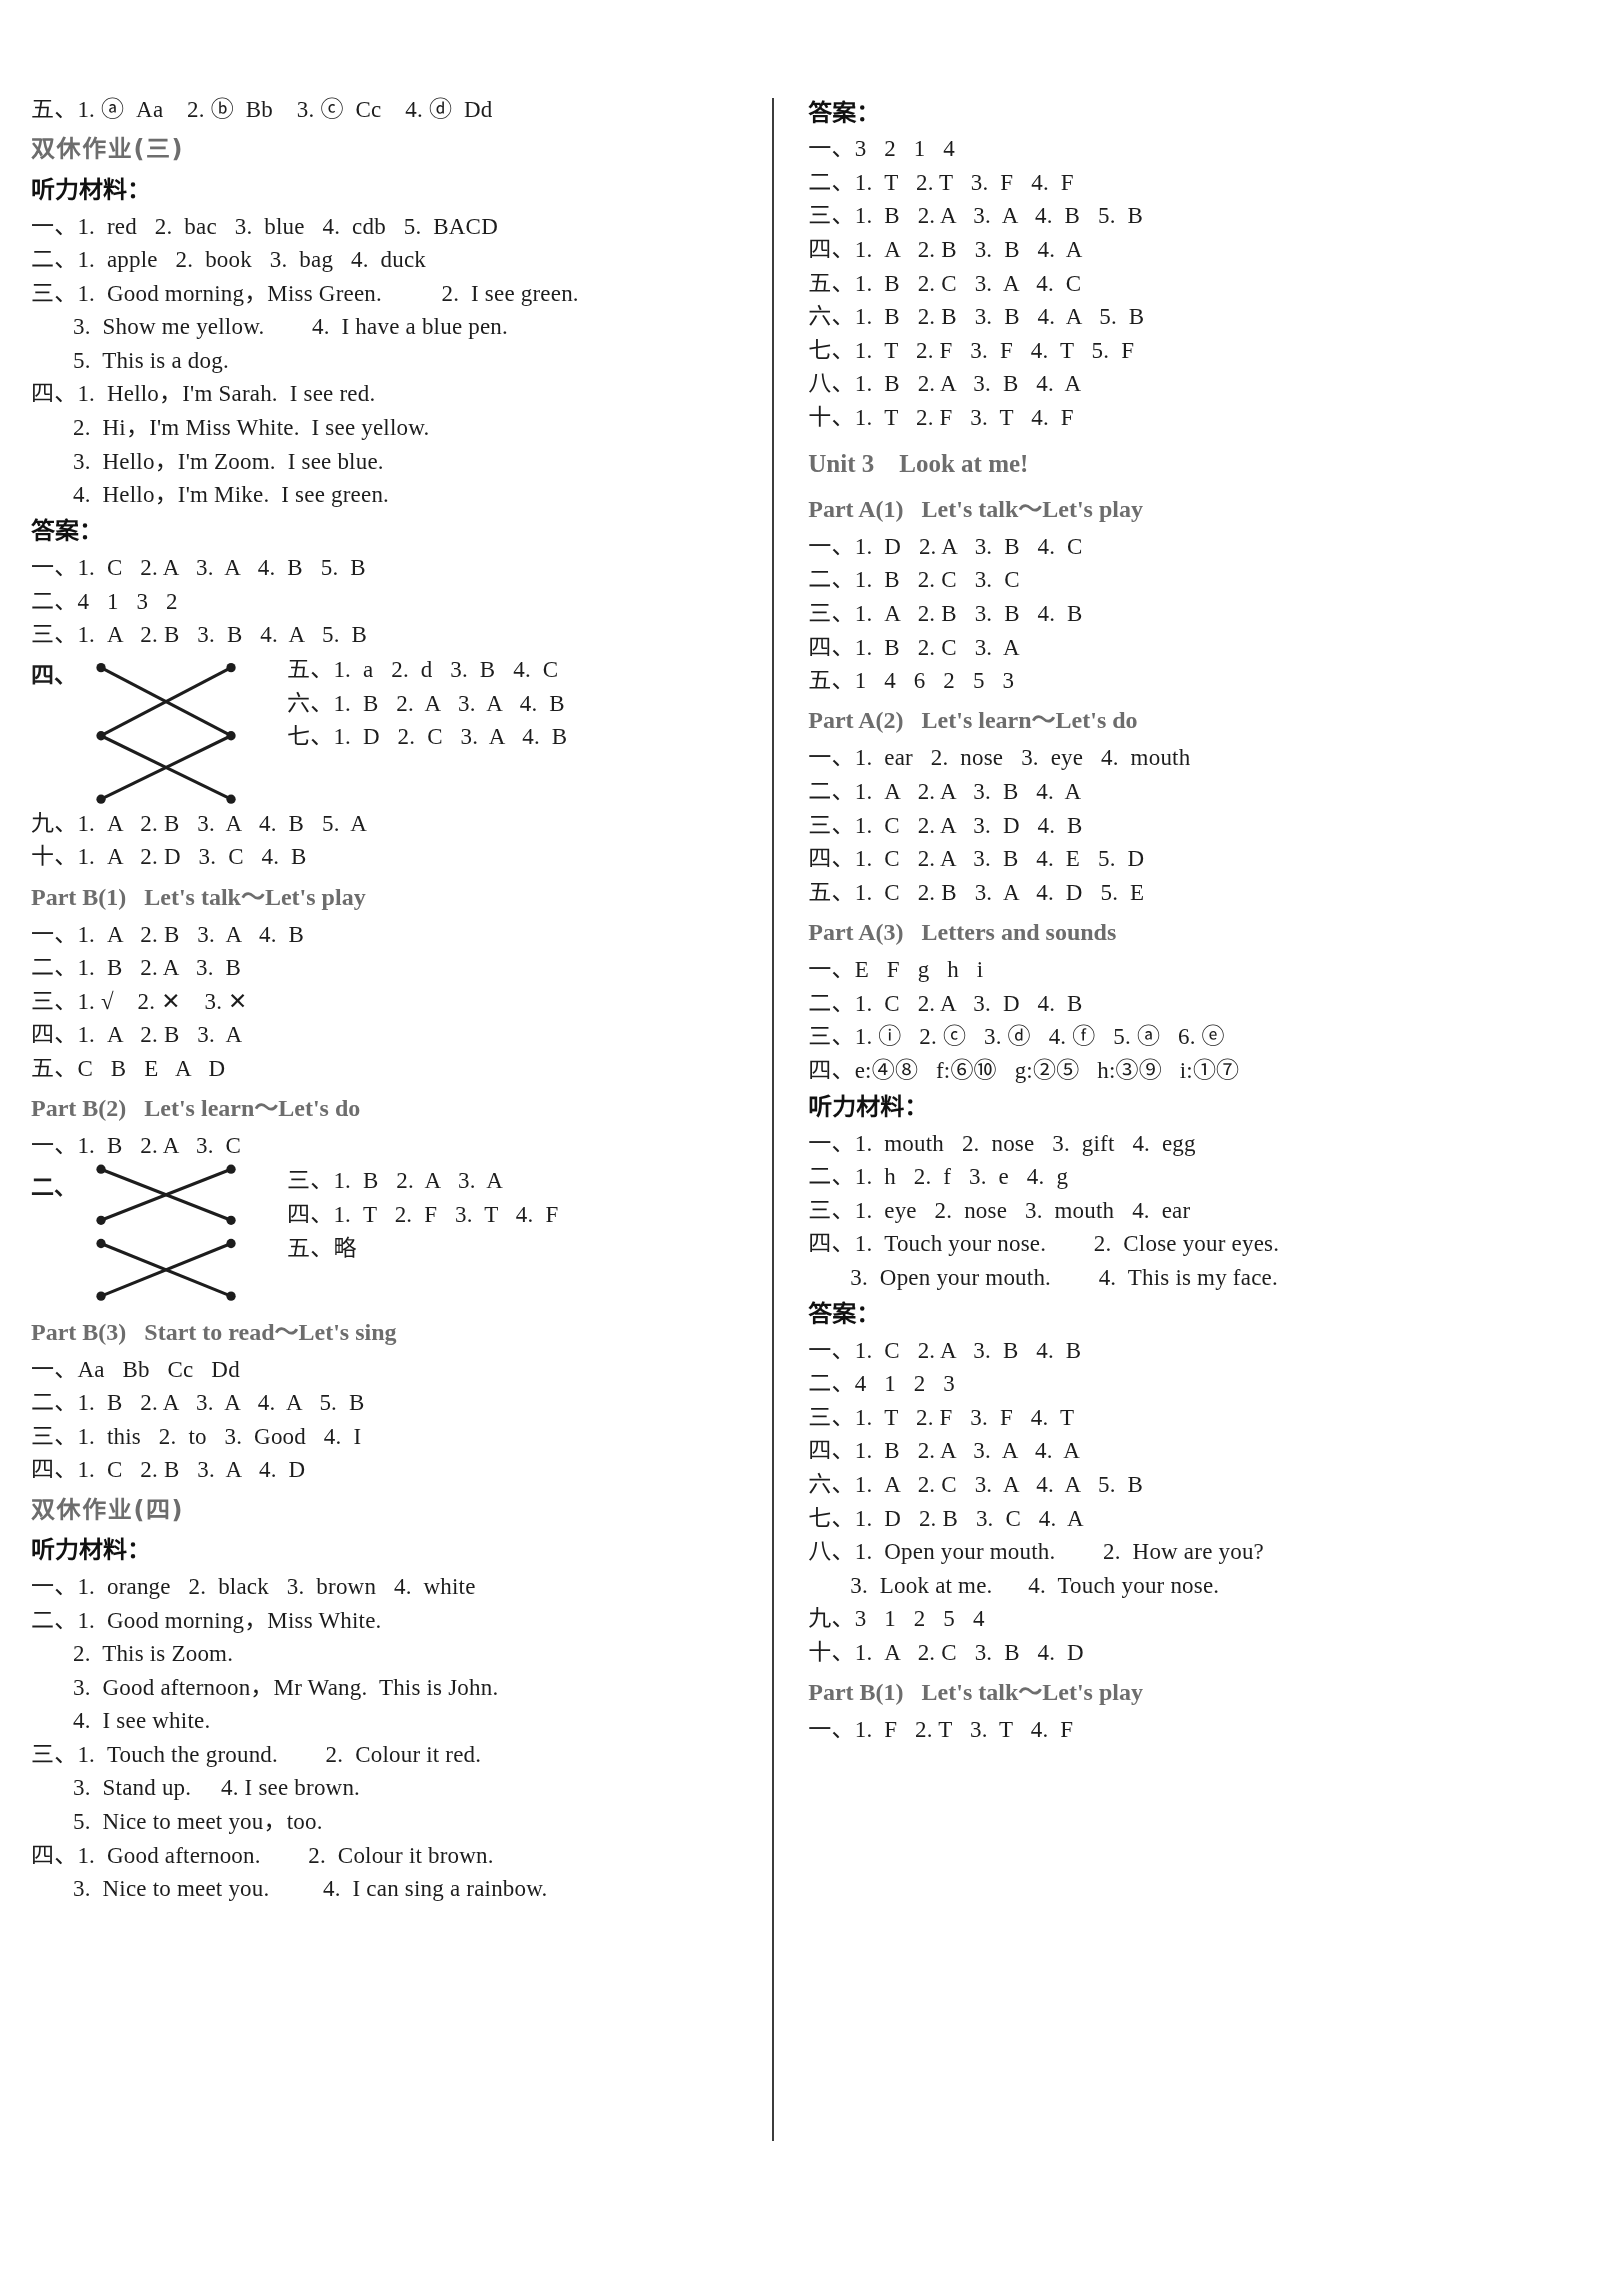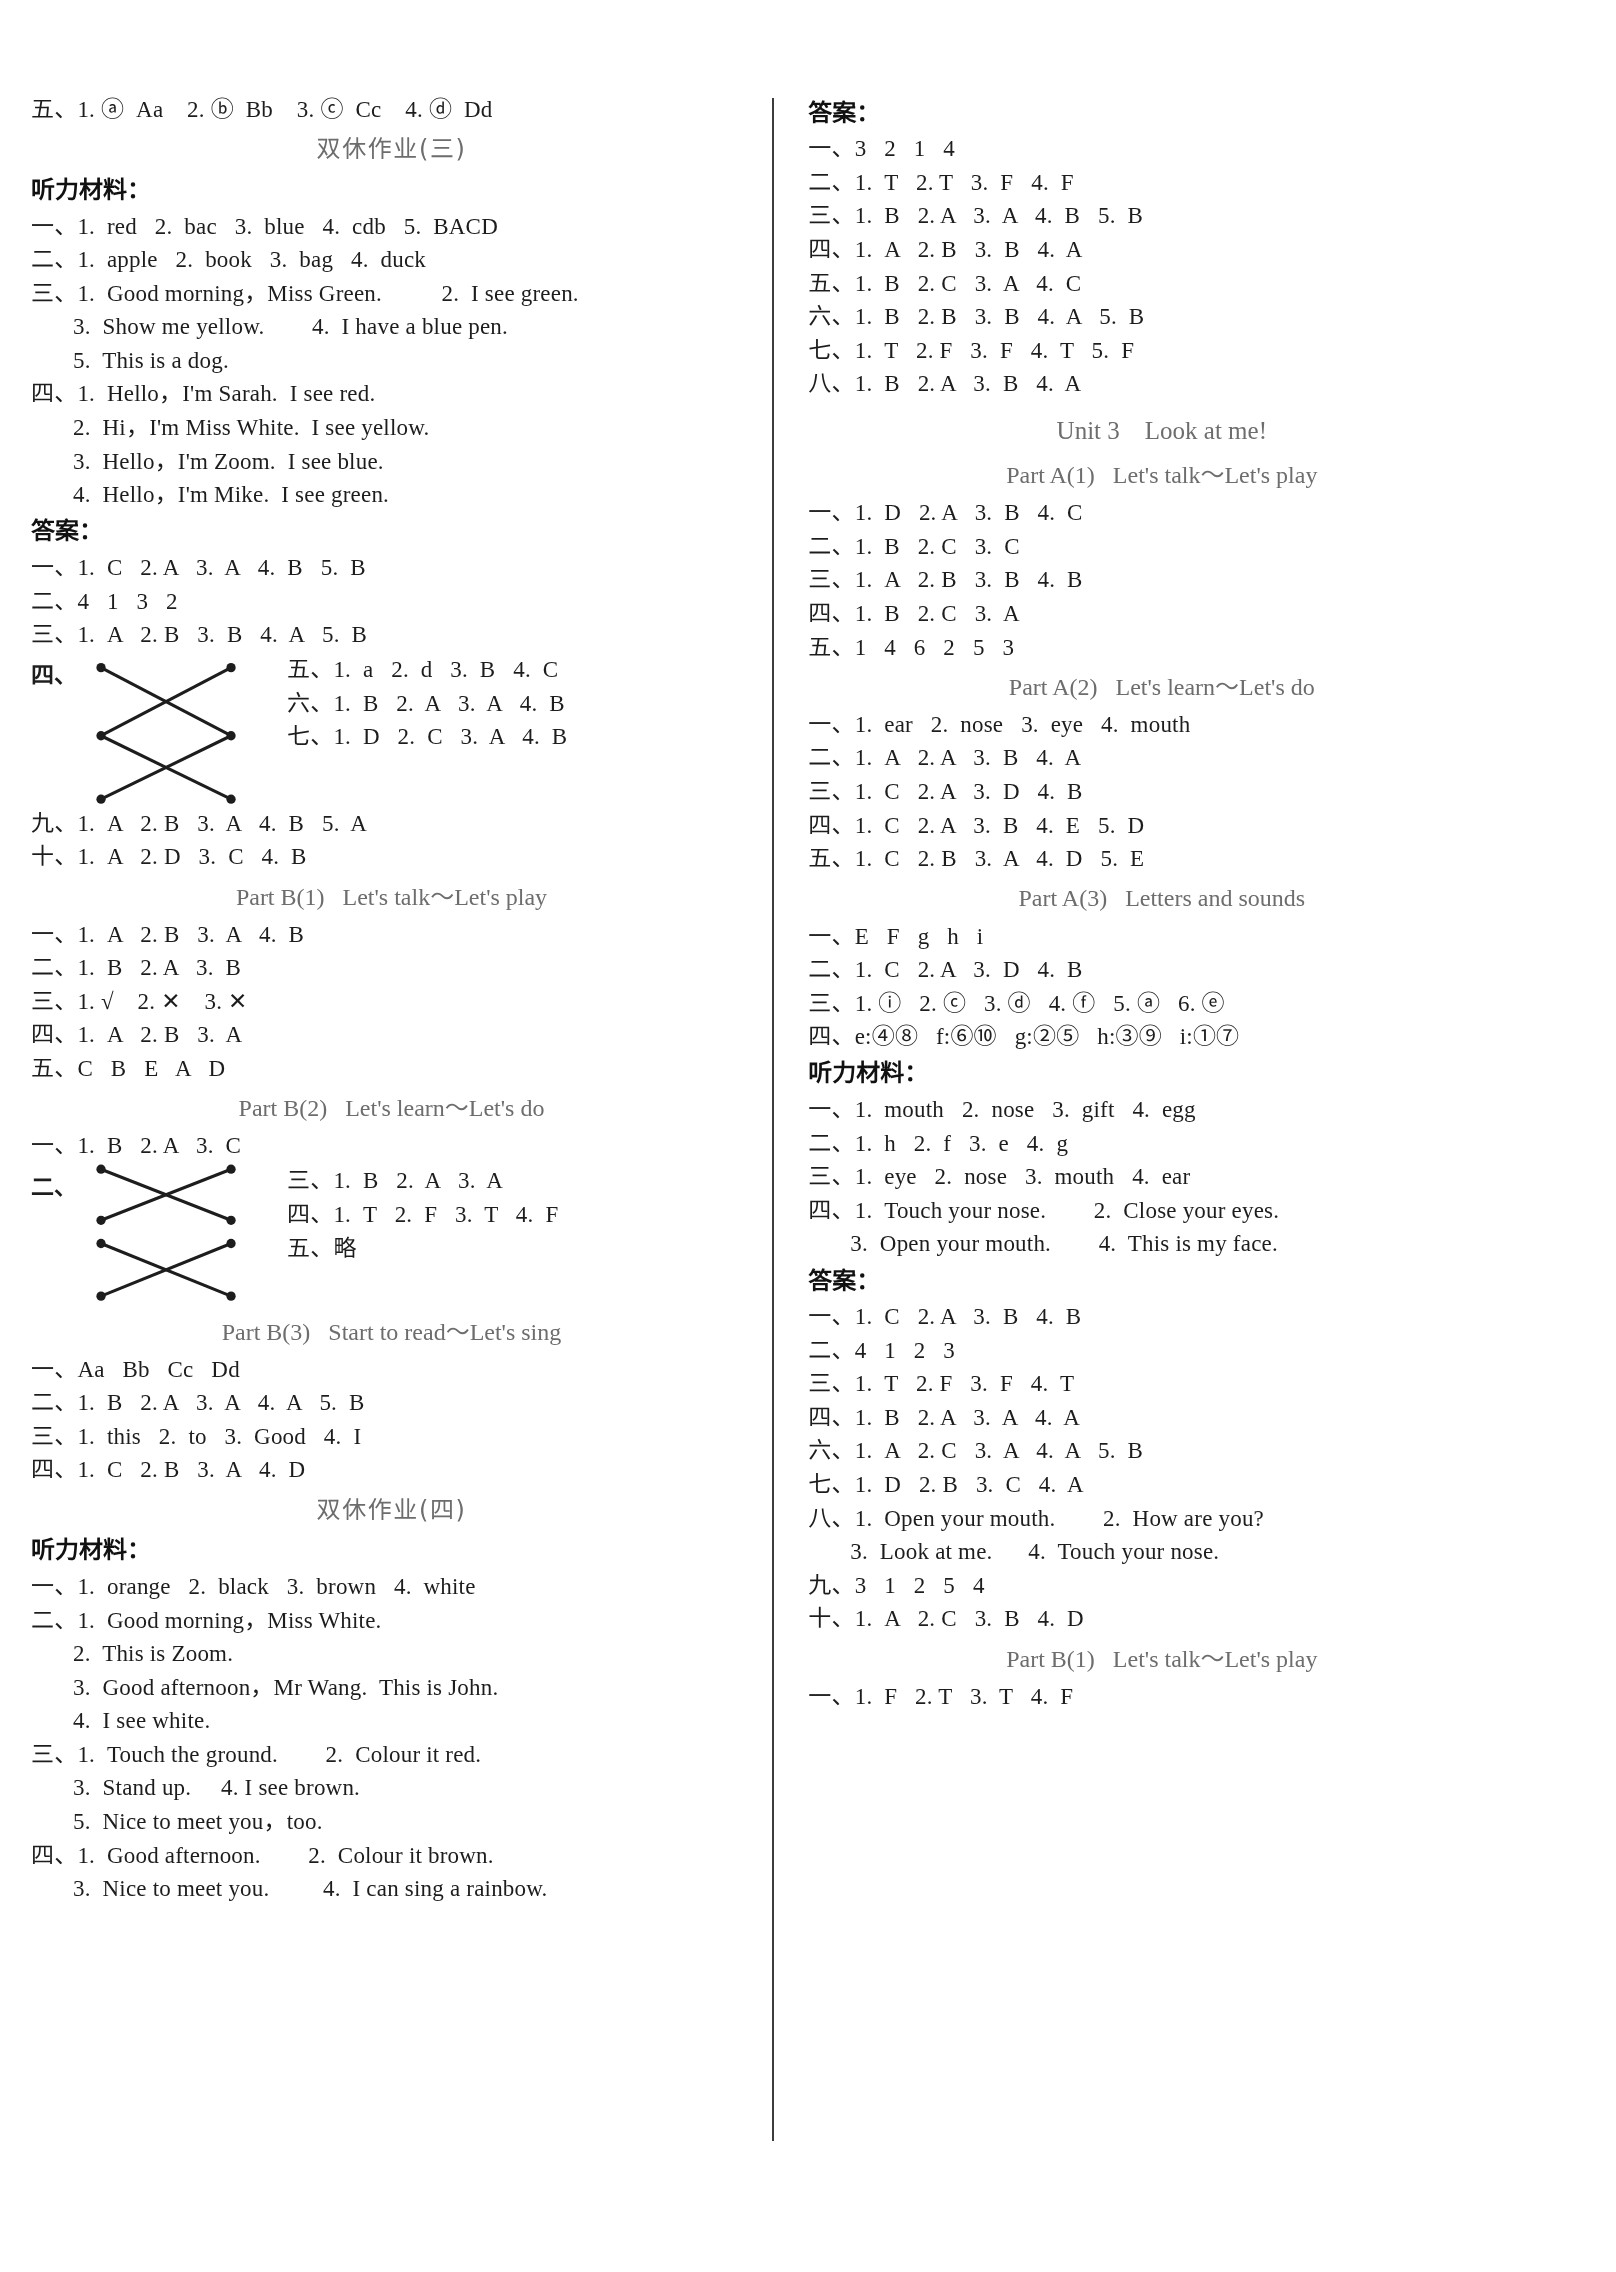--- a/index.html
+++ b/index.html
@@ -50,23 +50,23 @@
     font-size: 23px;
     line-height: 1.46;
     white-space: pre;
     letter-spacing: 0.2px;
   }
   .ln.ind1 { padding-left: 42px; }
 
   
   .hd {
     display: block;
-    text-align: center;
+    text-align: left;
     font-size: 24px;
-    font-weight: normal;
+    font-weight: bold;
     color: #6d6d6d;
     line-height: 1.5;
     padding: 4.7px 0 3.1px 0;
     white-space: pre;
   }
   .hd.unit {
     font-size: 25px;
     padding-top: 11px;
   }
   .hd.cn {
@@ -258,20 +258,21 @@
       <span class="cnlabel">答案：</span>
 
       <span class="ln">一、3   2   1   4</span>
       <span class="ln">二、1.  T   2. T   3.  F   4.  F</span>
       <span class="ln">三、1.  B   2. A   3.  A   4.  B   5.  B</span>
       <span class="ln">四、1.  A   2. B   3.  B   4.  A</span>
       <span class="ln">五、1.  B   2. C   3.  A   4.  C</span>
       <span class="ln">六、1.  B   2. B   3.  B   4.  A   5.  B</span>
       <span class="ln">七、1.  T   2. F   3.  F   4.  T   5.  F</span>
       <span class="ln">八、1.  B   2. A   3.  B   4.  A</span>
+      <span class="ln">十、1.  T   2. F   3.  T   4.  F</span>
 
       <span class="hd unit">Unit 3    Look at me!</span>
       <span class="hd">Part A(1)   Let's talk～Let's play</span>
       <span class="ln">一、1.  D   2. A   3.  B   4.  C</span>
       <span class="ln">二、1.  B   2. C   3.  C</span>
       <span class="ln">三、1.  A   2. B   3.  B   4.  B</span>
       <span class="ln">四、1.  B   2. C   3.  A</span>
       <span class="ln">五、1   4   6   2   5   3</span>
 
       <span class="hd">Part A(2)   Let's learn～Let's do</span>

